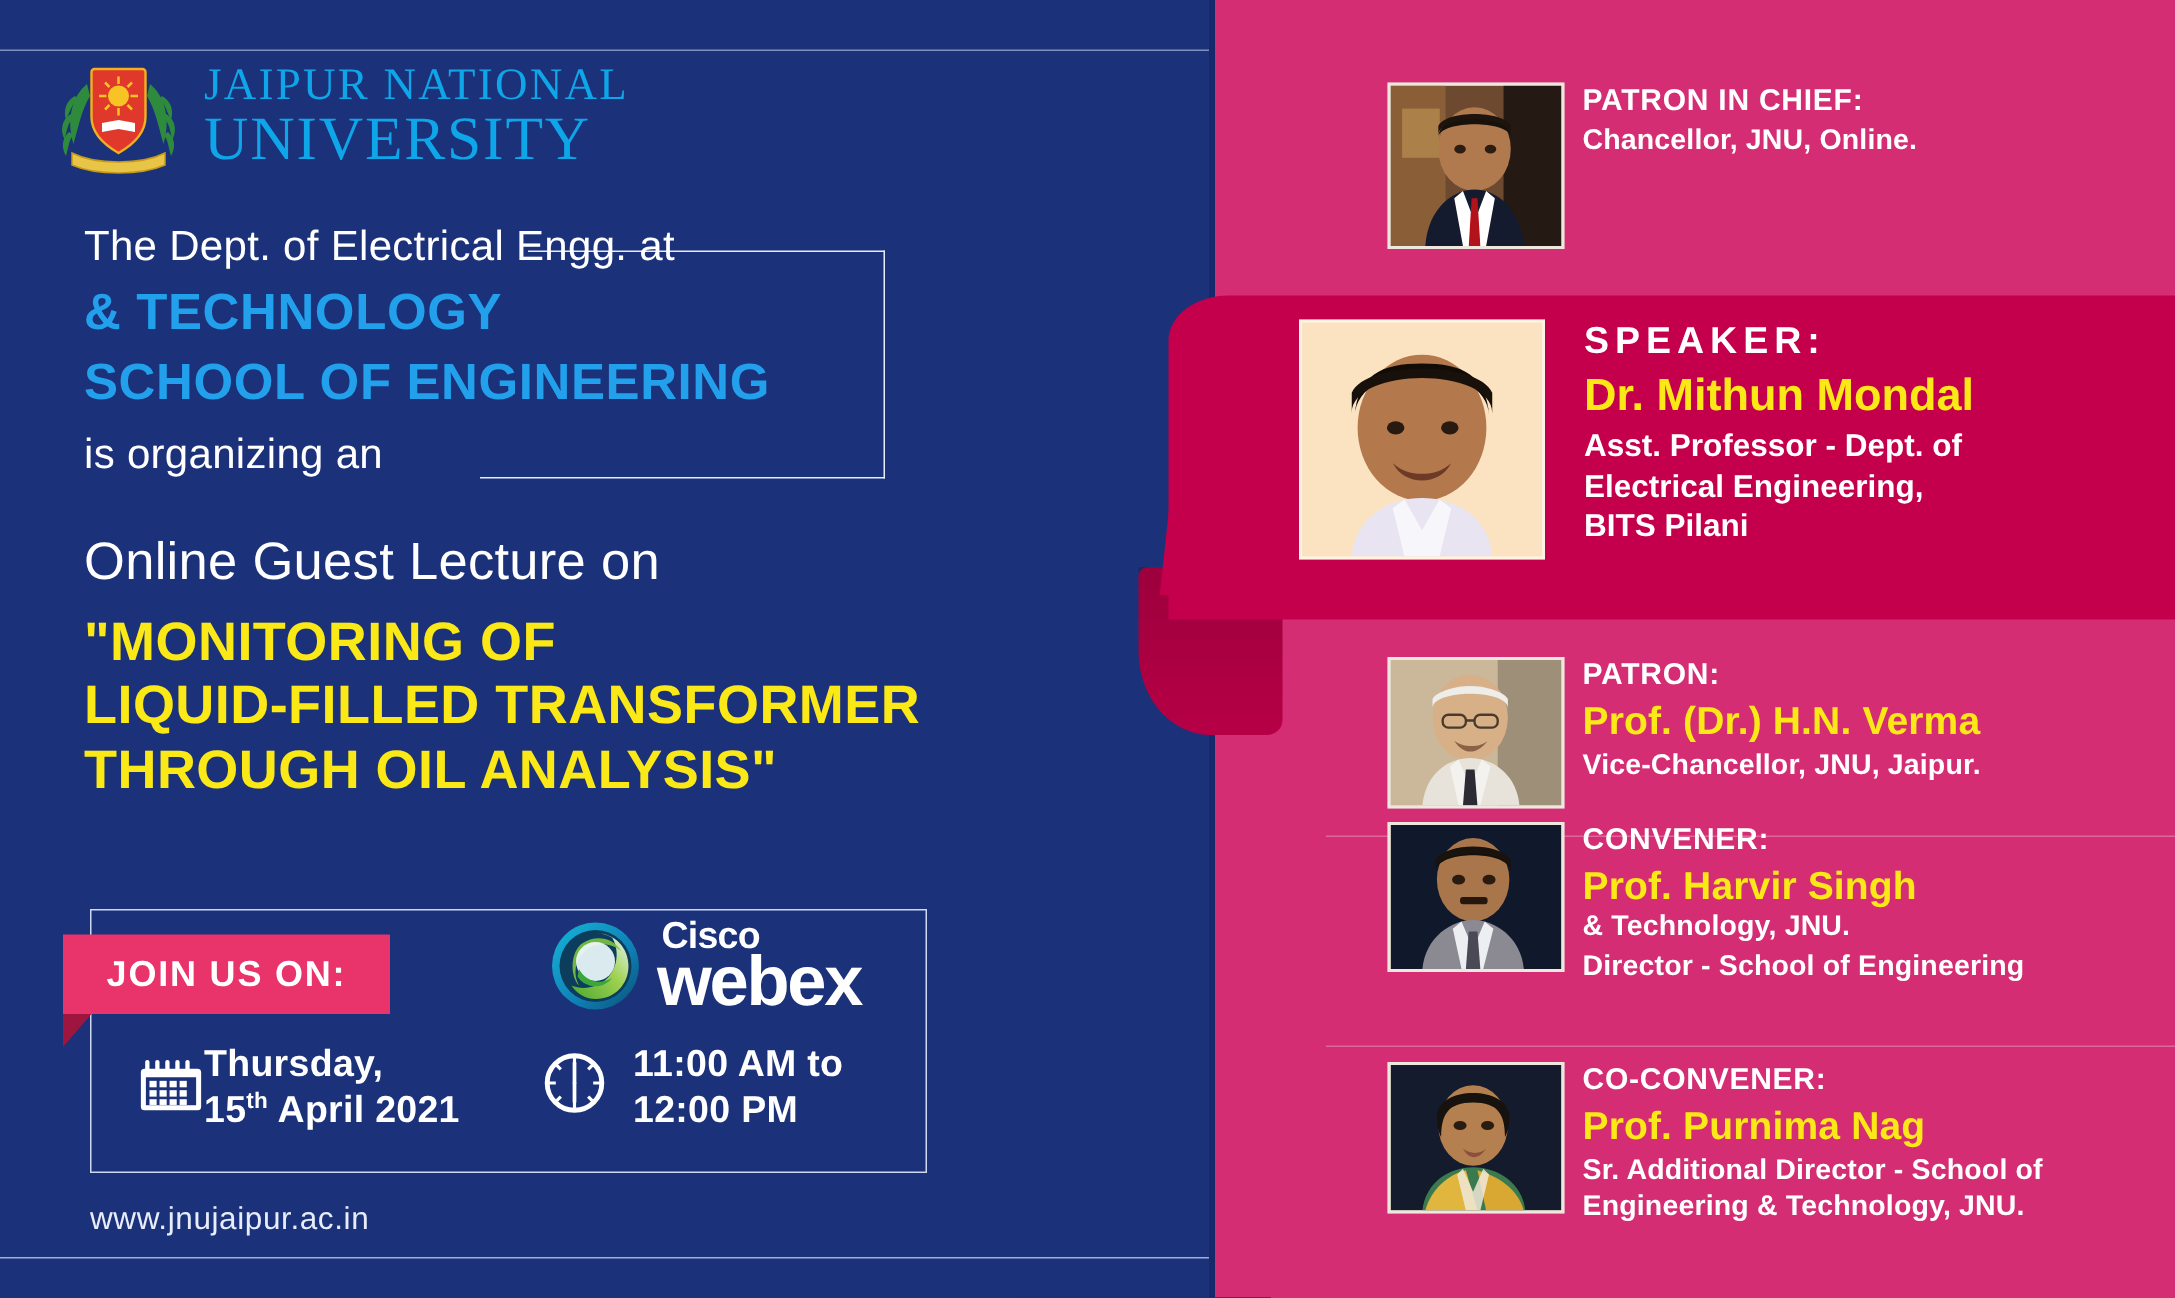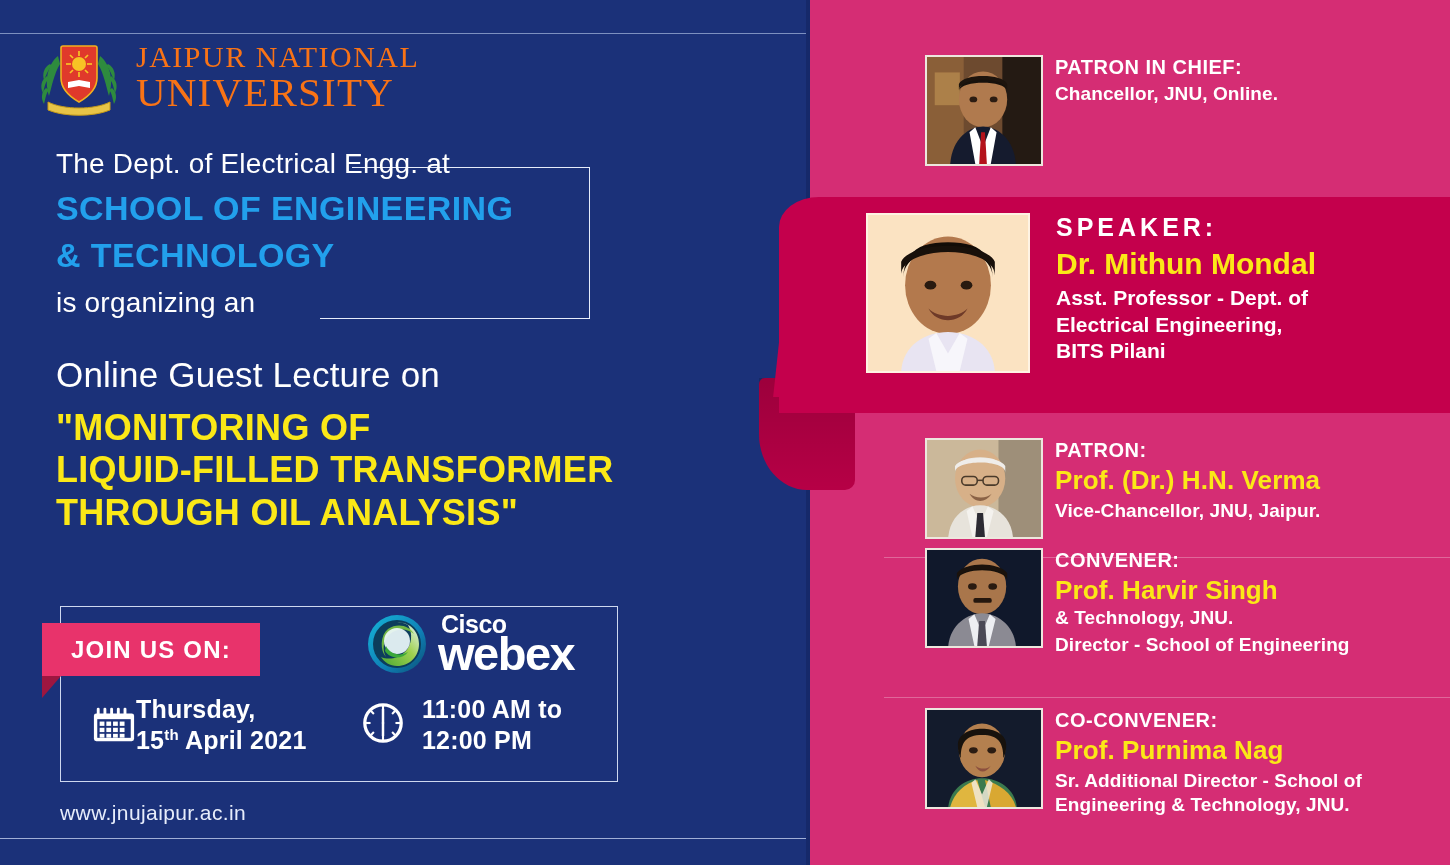--- a/index.html
+++ b/index.html
@@ -37,21 +37,21 @@
   }
 
   
   .logo-block {
     position:absolute; left:36px; top:34px;
     display:flex; align-items:center; gap:14px;
   }
   .crest { width:86px; height:86px; position:relative; }
   .crest svg { display:block; }
   .logo-text {
-    color:#f97316; line-height:.94;
+    color:#0ea5e9; line-height:.94;
     font-family:"Liberation Serif", serif;
     letter-spacing:.5px;
   }
   .logo-l1 { font-size:30px; font-weight:400; letter-spacing:1.5px; }
   .logo-l2 { font-size:41px; font-weight:400; letter-spacing:1.2px; margin-top:2px;}
 
   
   .intro {
     position:absolute; left:56px; top:146px; width:560px;
   }
@@ -275,22 +275,22 @@
       <div class="logo-l2">UNIVERSITY</div>
     </div>
   </div>
 
   <div class="bracket bk-top"></div>
   <div class="bracket bk-right"></div>
   <div class="bracket bk-bot"></div>
 
   <div class="intro">
     <div class="l-white">The Dept. of Electrical Engg. at</div>
+    <div class="l-cyan">&amp; TECHNOLOGY</div>
     <div class="l-cyan">SCHOOL OF ENGINEERING</div>
-    <div class="l-cyan">&amp; TECHNOLOGY</div>
     <div class="l-white l-org">is organizing an</div>
   </div>
 
   <div class="title-wrap">
     <div class="t-lead">Online Guest Lecture on</div>
     <div class="t-main">
       <div>"MONITORING OF</div>
       <div>LIQUID-FILLED TRANSFORMER</div>
       <div>THROUGH OIL ANALYSIS"</div>
     </div>

